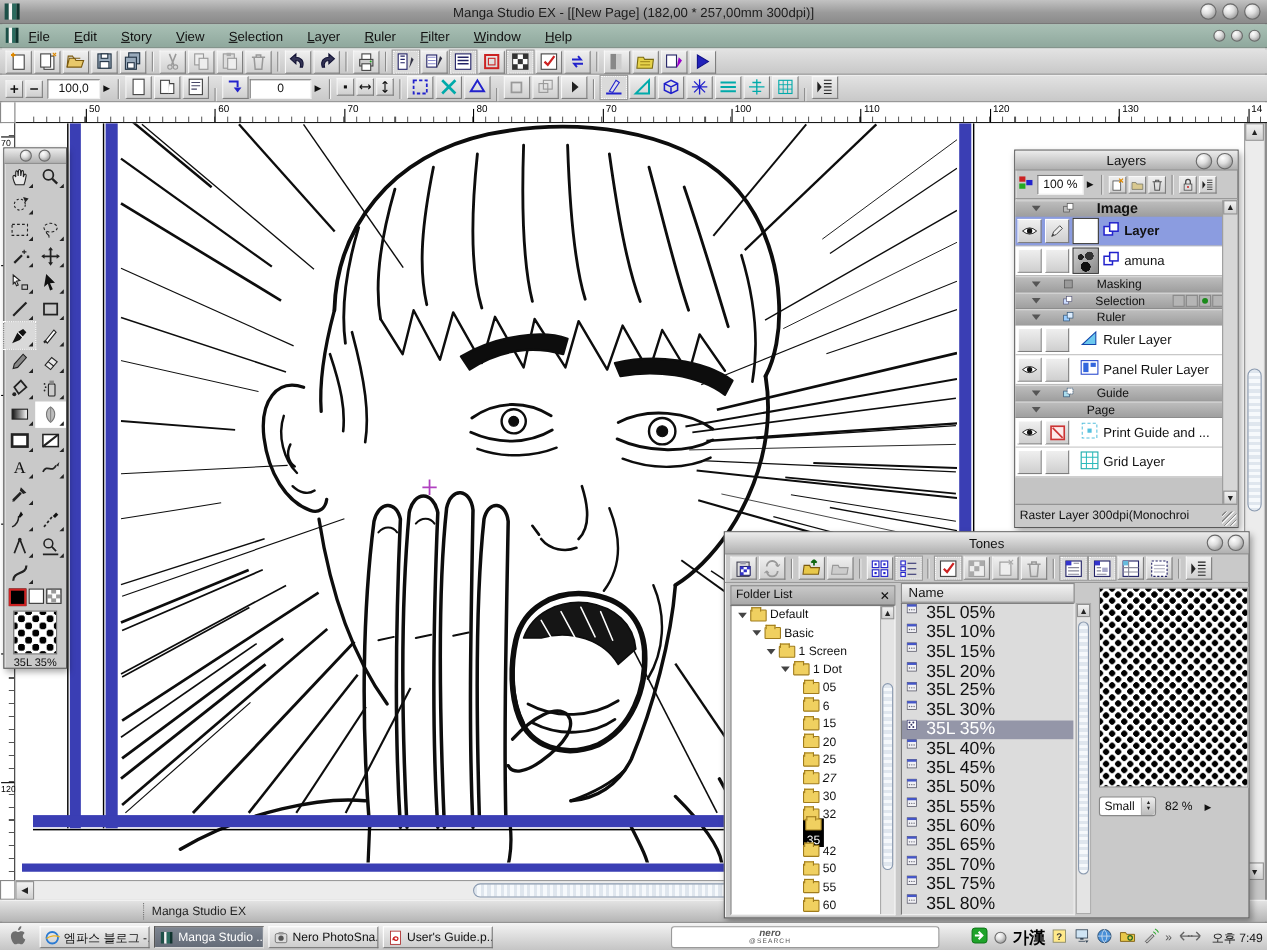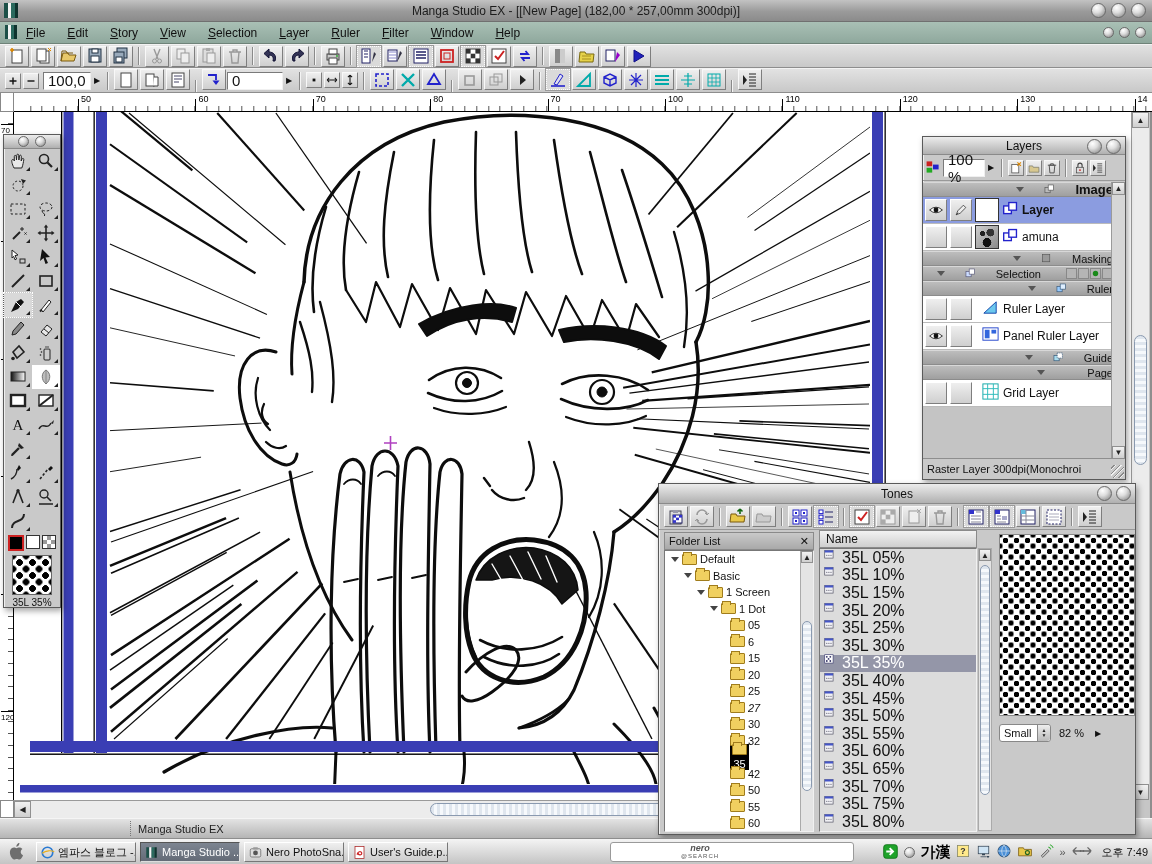--- a/index.html
+++ b/index.html
@@ -25,21 +25,21 @@
     border-top:1px solid #f2f2f2;border-bottom:1px solid #8d8d8d;display:flex;align-items:center;padding:0 4px;}
   #toolbar1{top:44px;height:24px;}
   #toolbar2{top:68px;height:25px;}
   .btn{width:24px;height:21px;display:inline-flex;align-items:center;justify-content:center;
     background:linear-gradient(180deg,#efefef,#cfcfcf);border:1px solid;border-color:#f8f8f8 #7e7e7e #7e7e7e #f8f8f8;margin:0 1px;}
   .btn.small{width:16px;height:16px;}
   .btn.press{border:1px dotted #fdfdfd;outline:1px solid #9a9a9a;background:#dadada;}
   .btn svg{display:block;}
   .sep{width:2px;height:18px;border-left:1px solid #8a8a8a;border-right:1px solid #f4f4f4;margin:0 4px;}
   .sunk{background:#fff;border:1px solid;border-color:#7a7a7a #f0f0f0 #f0f0f0 #7a7a7a;
-    display:inline-flex;align-items:center;padding:0 4px;height:18px;font-size:15px;}
+    display:inline-flex;align-items:center;padding:0 4px;height:18px;font-size:11px;justify-content:center;}
   .arrowbtn{font-size:8px;color:#111;width:12px;text-align:center;}
   
   #hruler{left:14px;top:93px;width:1138px;height:19px;background:#fff;border-bottom:1px solid #000;overflow:visible;}
   #hruler .minor{position:absolute;left:0;bottom:0;width:100%;height:5px;
     background:repeating-linear-gradient(90deg,transparent 0 10.74px,#555 10.74px 11.74px);background-position-x:5.3px;}
   .hmaj{position:absolute;bottom:0;width:1px;height:12px;background:#000;}
   .hlab{position:absolute;top:1px;font-size:9px;color:#000;}
   #ruler-corner{left:0;top:93px;width:14px;height:19px;background:#fff;border:1px solid #888;border-top:none;}
   #vruler{left:0;top:112px;width:14px;height:688px;background:#fff;border-right:1px solid #000;}
   #vruler .minor{position:absolute;top:0;right:0;width:5px;height:100%;
@@ -99,21 +99,21 @@
   #tone-chip{width:40px;height:40px;margin:4px auto 0;border:1px solid #666;}
   .halftone{background-color:#fff;background-image:radial-gradient(circle,#000 3.1px,transparent 3.5px),radial-gradient(circle,#000 3.1px,transparent 3.5px);background-size:13px 13px;background-position:0 0,6.5px 6.5px;}
   .halftone.fine{background-image:radial-gradient(circle,#000 2.6px,transparent 3px),radial-gradient(circle,#000 2.6px,transparent 3px);background-size:11px 11px;background-position:0 0,5.5px 5.5px;}
   #tone-chip-label{text-align:center;font-size:10px;margin-top:2px;}
   
   #layers-panel{left:922px;top:136px;width:204px;height:344px;}
   #layers-toolbar{height:26px;display:flex;align-items:center;padding:0 2px;border-bottom:1px solid #999;}
   #layer-rows{position:absolute;left:0;top:45px;width:190px;height:277px;background:#c4c4c4;overflow:hidden;}
   #layers-scroll{position:absolute;right:0;top:45px;width:14px;height:277px;background:#d6d6d6;border-left:1px solid #9a9a9a;}
   .lsec{height:15px;background:linear-gradient(180deg,#bdbdbd,#9f9f9f);border-top:1px solid #d8d8d8;border-bottom:1px solid #8c8c8c;
-    display:flex;align-items:center;gap:19px;padding-left:1px;font-size:11px;justify-content:flex-end;}
+    display:flex;align-items:center;gap:19px;padding-left:15px;font-size:11px;}
   .lsec.big{font-size:13px;font-weight:bold;}
   .ltri{width:0;height:0;border-left:4px solid transparent;border-right:4px solid transparent;border-top:5px solid #555;}
   .lrow{height:27px;background:#fff;border-bottom:1px solid #bbb;display:flex;align-items:center;gap:3px;padding-left:2px;font-size:12px;}
   .lrow.sel{background:#8b9ce0;}
   .lbtn{width:22px;height:22px;background:linear-gradient(180deg,#efefef,#cfcfcf);
     border:1px solid;border-color:#fff #7e7e7e #7e7e7e #fff;display:flex;align-items:center;justify-content:center;}
   .lthumb{width:24px;height:24px;background:#fff;border:1px solid #333;}
   .lthumb.photo{background:
     radial-gradient(circle at 30% 35%,#222 12%,transparent 13%),
     radial-gradient(circle at 65% 30%,#333 18%,transparent 19%),
@@ -1048,20 +1048,39 @@
             <rect x="8" y="3" width="8" height="8" fill="#fff" stroke="#357" stroke-dasharray="2,1"></rect>
           </svg>
           <span>Guide</span>
         </div>
         <div class="lsec">
           <span class="ltri"></span>
           <span style="width:4px"></span>
           <span>Page</span>
         </div>
         <div class="lrow">
+          <span class="lbtn">
+            <svg width="16" height="16" viewBox="0 0 20 20">
+              <path d="M2,10 Q10,3 18,10 Q10,17 2,10 Z" fill="#fff" stroke="#111"></path>
+              <circle cx="10" cy="10" r="3" fill="#111"></circle>
+            </svg>
+          </span>
+          <span class="lbtn">
+            <svg width="15" height="15" viewBox="0 0 20 20">
+              <rect x="2" y="2" width="16" height="16" fill="#fdeaea" stroke="#cc3333" stroke-width="2"></rect>
+              <path d="M4,4 L16,16" stroke="#cc3333" stroke-width="2"></path>
+            </svg>
+          </span>
+          <span style="margin-left:6px"><svg width="19" height="19" viewBox="0 0 20 20">
+              <rect x="3" y="3" width="14" height="14" fill="#fff" stroke="#55c0dd" stroke-dasharray="3,2"></rect>
+              <rect x="8" y="8" width="4" height="4" fill="#55c0dd"></rect>
+            </svg></span>
+          <span style="">Print Guide and ...</span>
+        </div>
+        <div class="lrow">
           <span class="lbtn"></span>
           <span class="lbtn"></span>
           <span style="margin-left:6px"><svg width="19" height="19" viewBox="0 0 20 20">
               <rect x="2" y="2" width="16" height="16" fill="#fff" stroke="#11a8a8"></rect>
               <path d="M7,2 v16 M13,2 v16 M2,7 h16 M2,13 h16" stroke="#2bbcbc"></path>
             </svg></span>
           <span style="">Grid Layer</span>
         </div>
       </div>
     <div id="layers-scroll">

